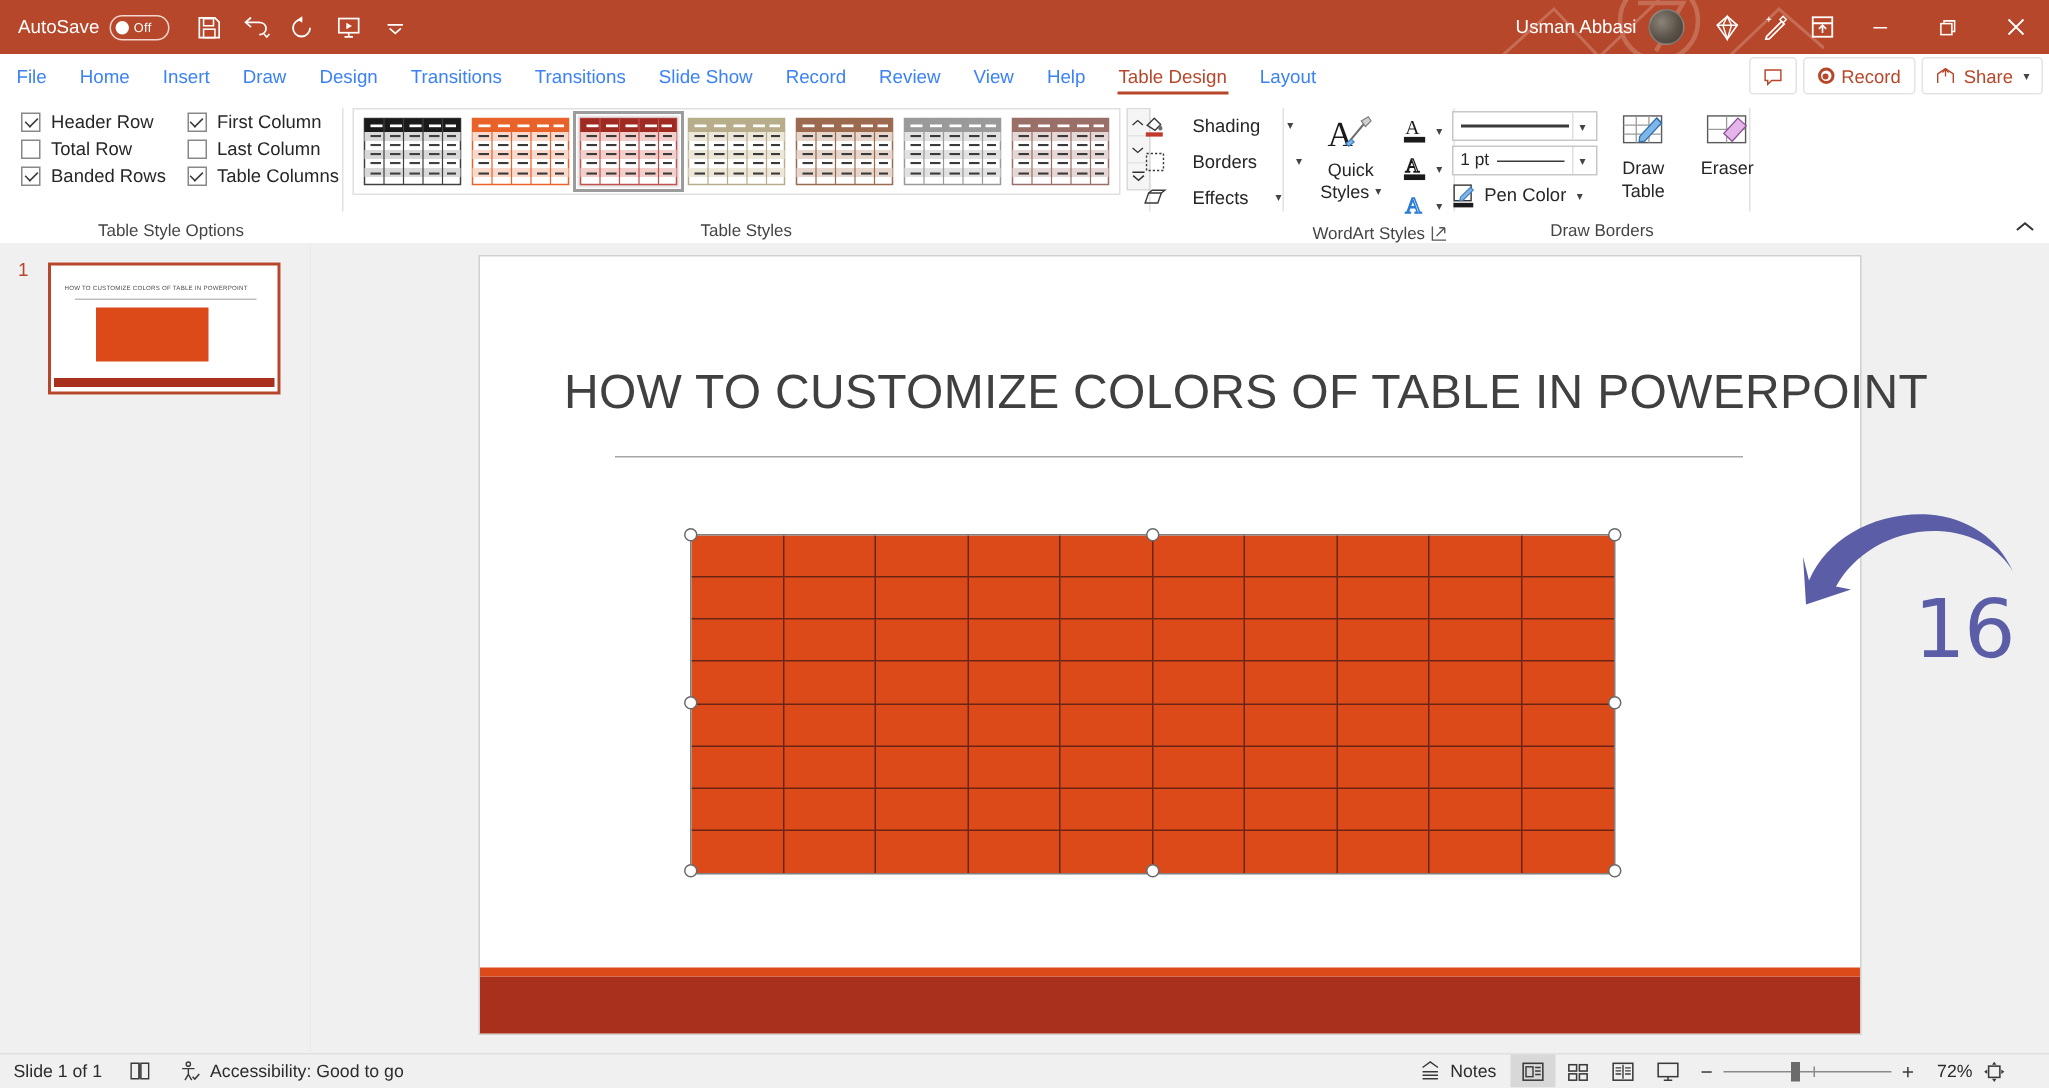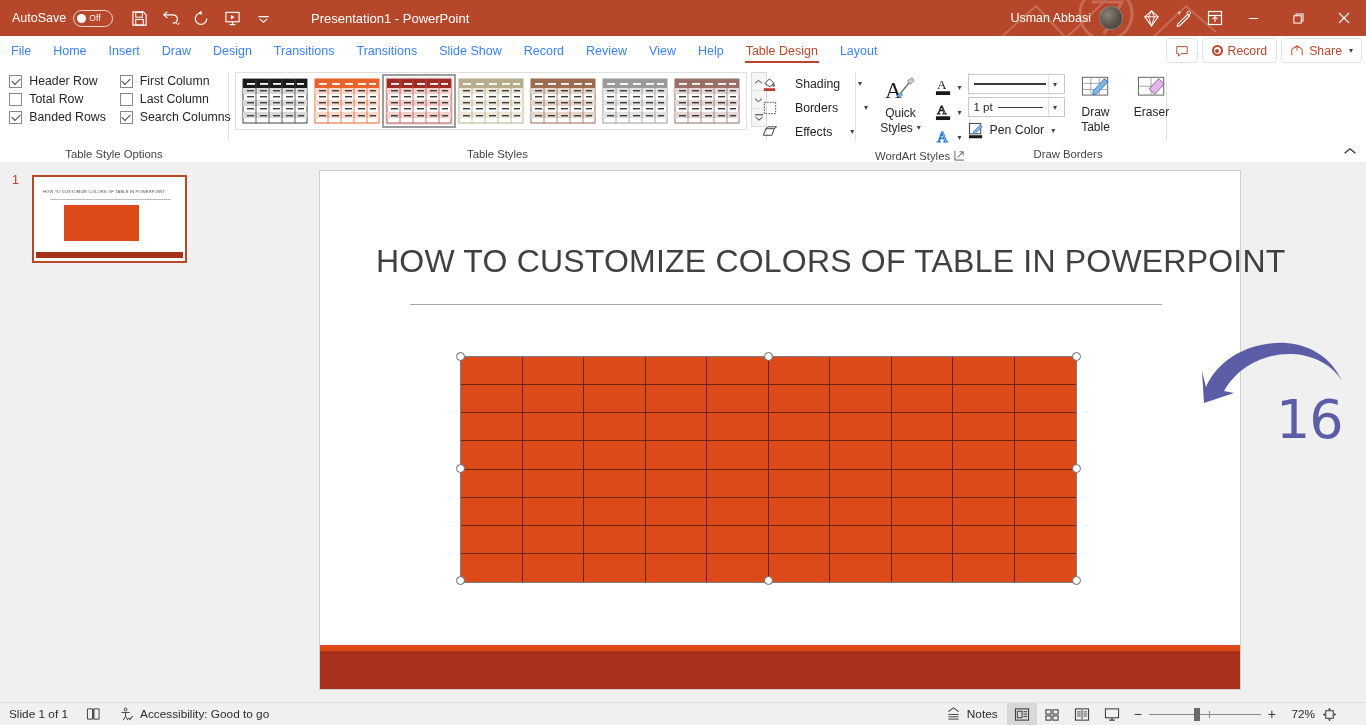--- a/index.html
+++ b/index.html
@@ -275,21 +275,20 @@
           <path d="M9 12.5v3M6 15.5h6" stroke="#fff" stroke-width="1.2"></path>
         </svg>
       </div>
       <div class="qbtn">
         <svg width="15" height="15" viewBox="0 0 16 16">
           <path d="M2.5 6h11M4 8.4 8 12l4-3.6" fill="none" stroke="#fff" stroke-width="1.2"></path>
         </svg>
       </div>
     </div>
 
-    <div class="apptitle">Presentation1  -  PowerPoint</div>
 
 
     <div class="userzone">
       <span class="username">Usman Abbasi</span>
       <span class="avatar"></span>
       <div class="tbtn">
         <svg width="19" height="19" viewBox="0 0 20 20">
           <path d="M10 2 17 8.2 10 18 3 8.2z" fill="none" stroke="#fff" stroke-width="1.2"></path>
           <path d="M3 8.2h14M10 2 7 8.2 10 18 13 8.2z" fill="none" stroke="#fff" stroke-width="1"></path>
         </svg>
@@ -414,21 +413,21 @@
           <div class="cbrow">
             <span class="cb"></span>
             <span>Last Column</span>
           </div>
           <div class="cbrow">
             <span class="cb on"></span>
             <span>Banded Rows</span>
           </div>
           <div class="cbrow">
             <span class="cb on"></span>
-            <span>Search Columns</span>
+            <span>Table Columns</span>
           </div>
         </div>
       </div>
       <div class="glabel">Table Style Options</div>
     </div>
     <div class="gsep"></div>
 
     <div class="rgroup" style="width:537px">
       <div class="gbody">
         <div class="gallery">

